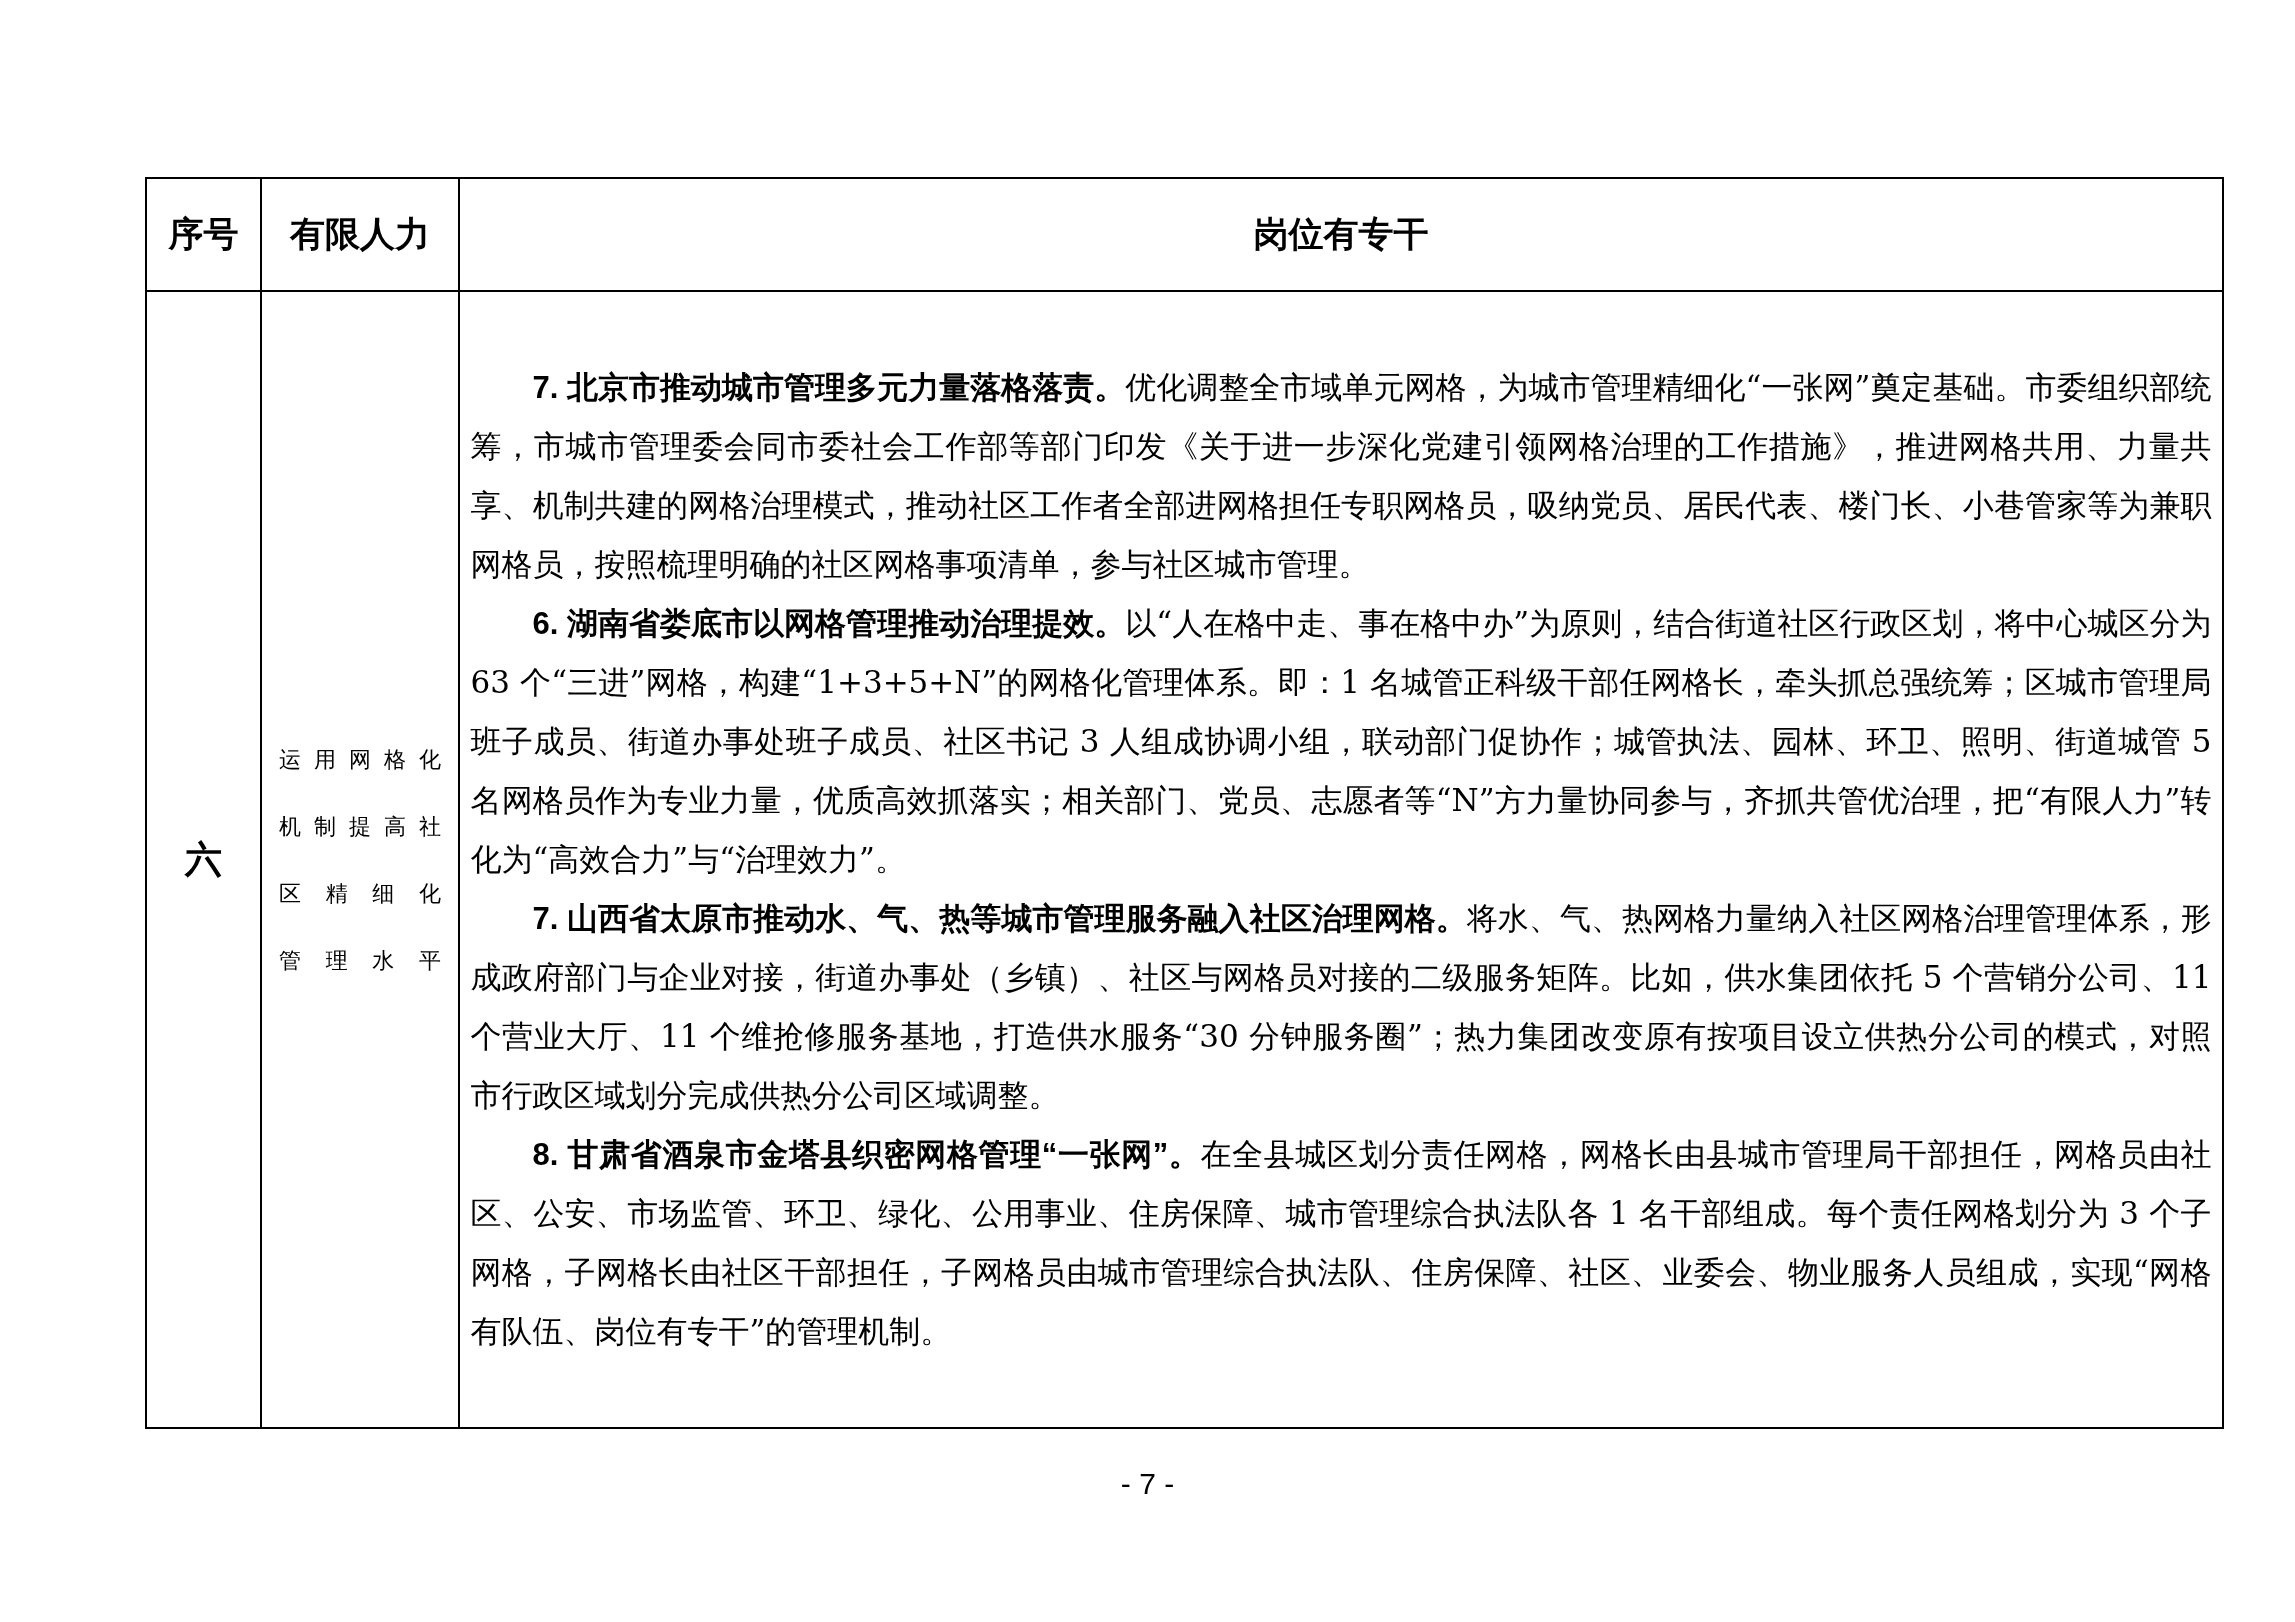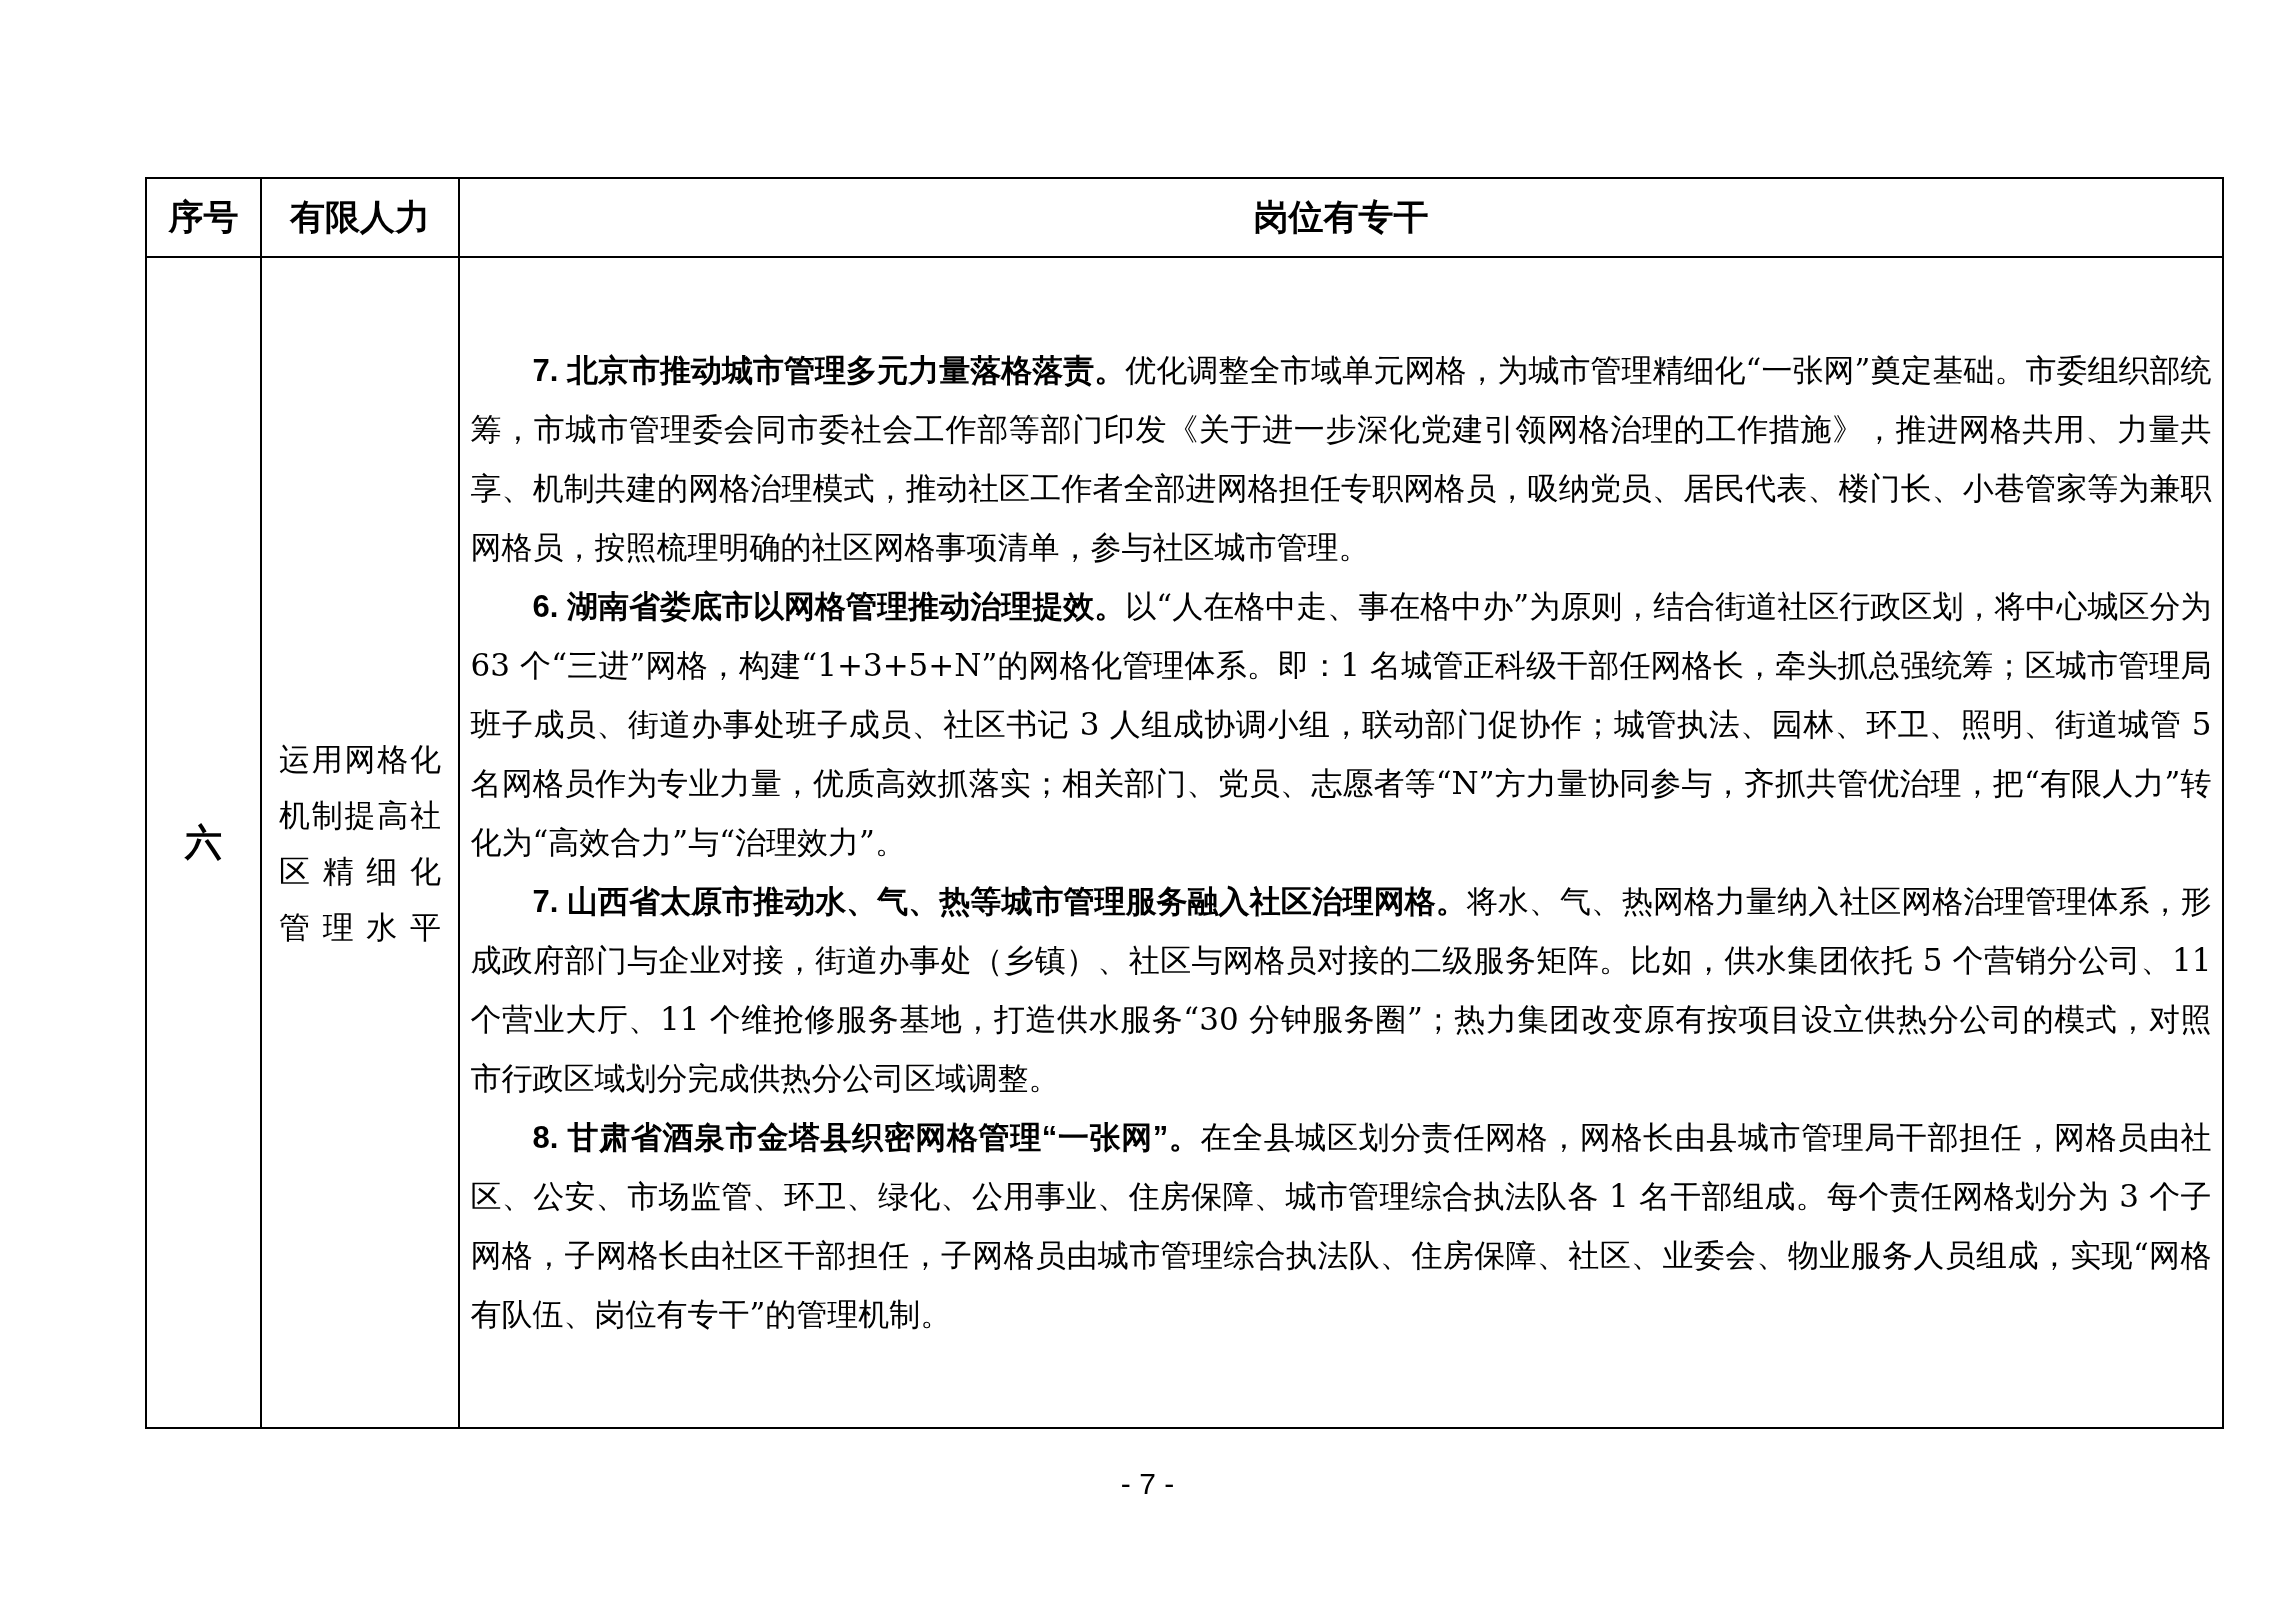--- a/index.html
+++ b/index.html
@@ -8,37 +8,37 @@
     background:#ffffff;color:#000000;
     font-family:"DejaVu Serif","Liberation Serif",serif;
   }
   .doc-table{
     position:absolute;left:145px;top:177px;
     width:2077px;height:1252px;
     border-collapse:collapse;table-layout:fixed;
   }
   .doc-table th,.doc-table td{
     border:2.6px solid #000000;
-    padding:0;
+    padding:17px;
   }
   th.hd{
     height:77px;
     font-family:"Liberation Sans","DejaVu Sans",sans-serif;
     font-weight:700;font-size:35px;
     text-align:center;vertical-align:middle;
   }
   td.idx-cell{
     font-size:37px;font-weight:700;
     text-align:center;vertical-align:middle;
   }
   td.measure-cell{vertical-align:middle;}
   .measure-text{
     white-space:pre-line;
     width:162px;margin:0 auto;
-    font-size:31px;line-height:56px;
+    font-size:22px;line-height:67px;
     text-align:justify;text-align-last:justify;
   }
   td.exp-cell{vertical-align:middle;padding:0 10.5px;}
   td.exp-cell p{
     margin:0;
     font-size:31px;line-height:59px;
     text-align:justify;text-indent:2em;
   }
   td.exp-cell p .lead{
     font-weight:700;

